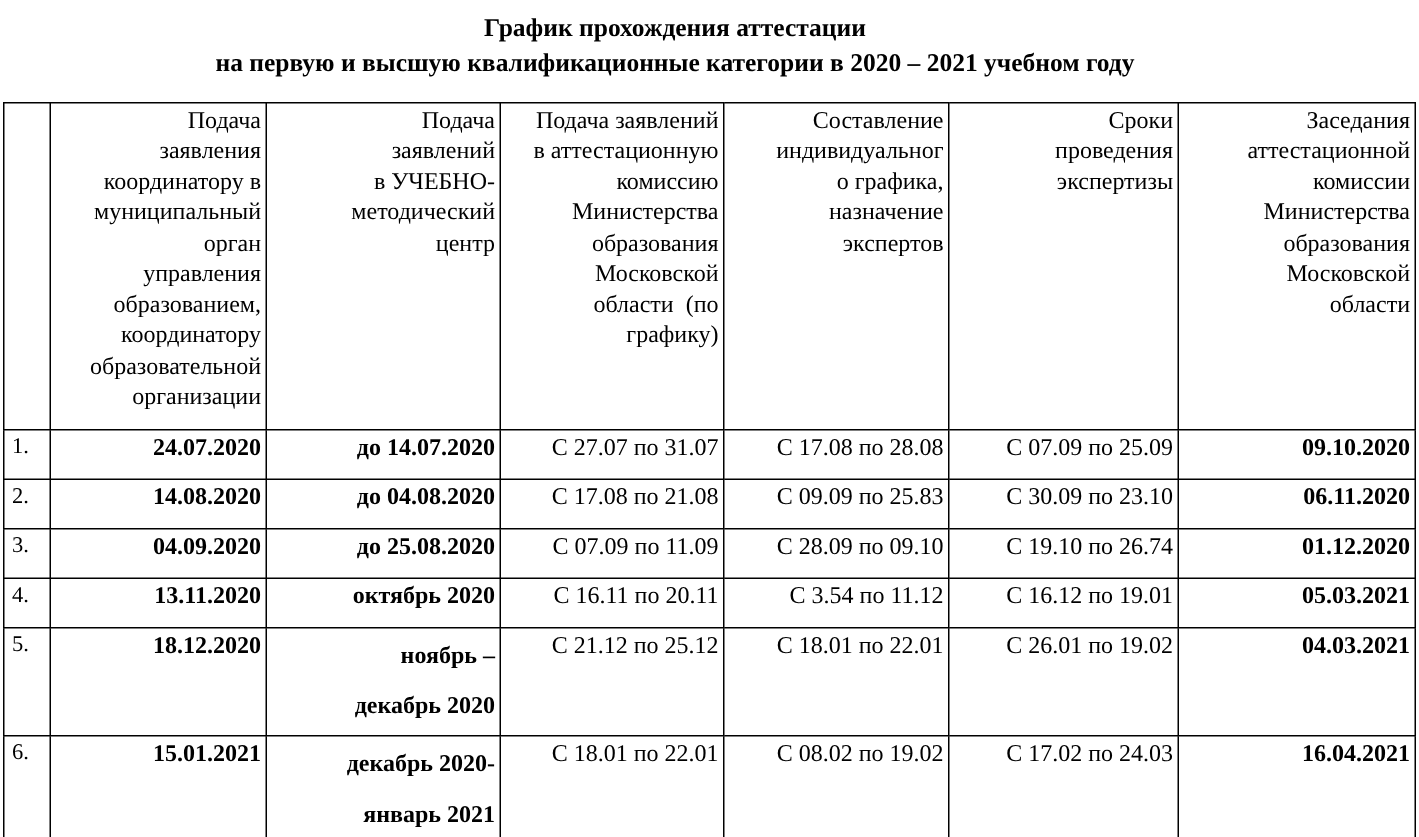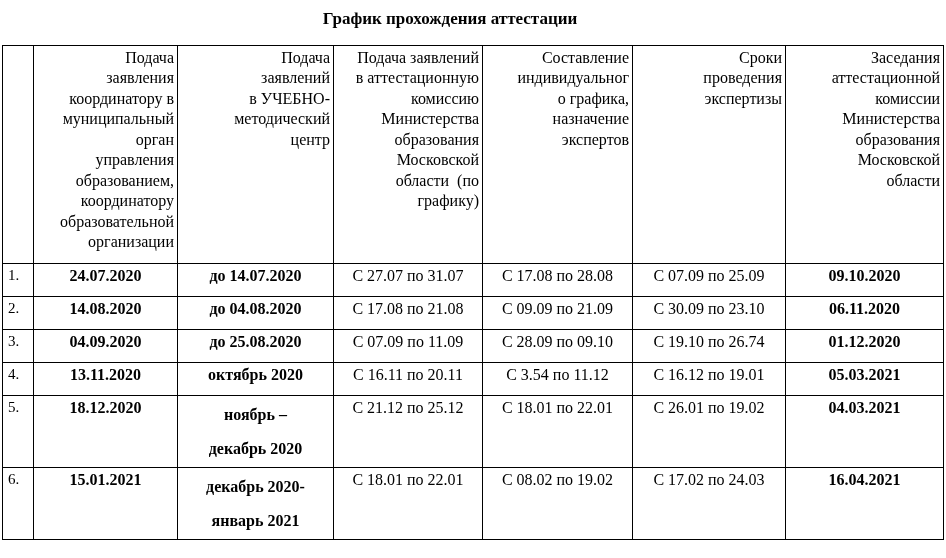--- a/index.html
+++ b/index.html
@@ -45,21 +45,21 @@
     text-align: right;
     white-space: pre-wrap;
     line-height: 1.28;
     padding-left: 5px;
   }
   table.schedule thead tr { height: 218px; }
   table.schedule tbody tr { height: 33px; }
   table.schedule tbody tr:nth-child(5) { height: 66px; }
   table.schedule tbody tr:nth-child(6) { height: 68px; }
   table.schedule td {
-    text-align: center;
+    text-align: right;
     line-height: 1.3;
   }
   table.schedule td.num {
     text-align: left;
     font-size: 15px;
     padding-left: 5px;
   }
   
   table.schedule tbody td:nth-child(2),
   table.schedule tbody td:nth-child(3),
@@ -76,20 +76,21 @@
   col.c-5    { width: 153px; }
   col.c-6    { width: 158px; }
 </style>
 </head>
 <body>
 
 <div class="page">
 
   <div class="doc-title">
     <div>График прохождения аттестации</div>
+    <div>на первую и высшую квалификационные категории в 2020 – 2021 учебном году</div>
   </div>
 
   <table class="schedule">
     <colgroup>
       <col class="c-num">
         <col class="c-1">
         <col class="c-2">
         <col class="c-3">
       <col class="c-4">
         <col class="c-5">
@@ -146,21 +147,21 @@
           <td>С 27.07 по 31.07</td>
           <td>С 17.08 по 28.08</td>
           <td>С 07.09 по 25.09</td>
           <td>09.10.2020</td>
         </tr>
         <tr>
           <td class="num">2.</td>
           <td>14.08.2020</td>
           <td>до 04.08.2020</td>
           <td>С 17.08 по 21.08</td>
-          <td>С 09.09 по 21.09</td>
+          <td>С 09.09 по 25.83</td>
           <td>С 30.09 по 23.10</td>
           <td>06.11.2020</td>
         </tr>
         <tr>
           <td class="num">3.</td>
           <td>04.09.2020</td>
           <td>до 25.08.2020</td>
           <td>С 07.09 по 11.09</td>
           <td>С 28.09 по 09.10</td>
           <td>С 19.10 по 26.74</td>

